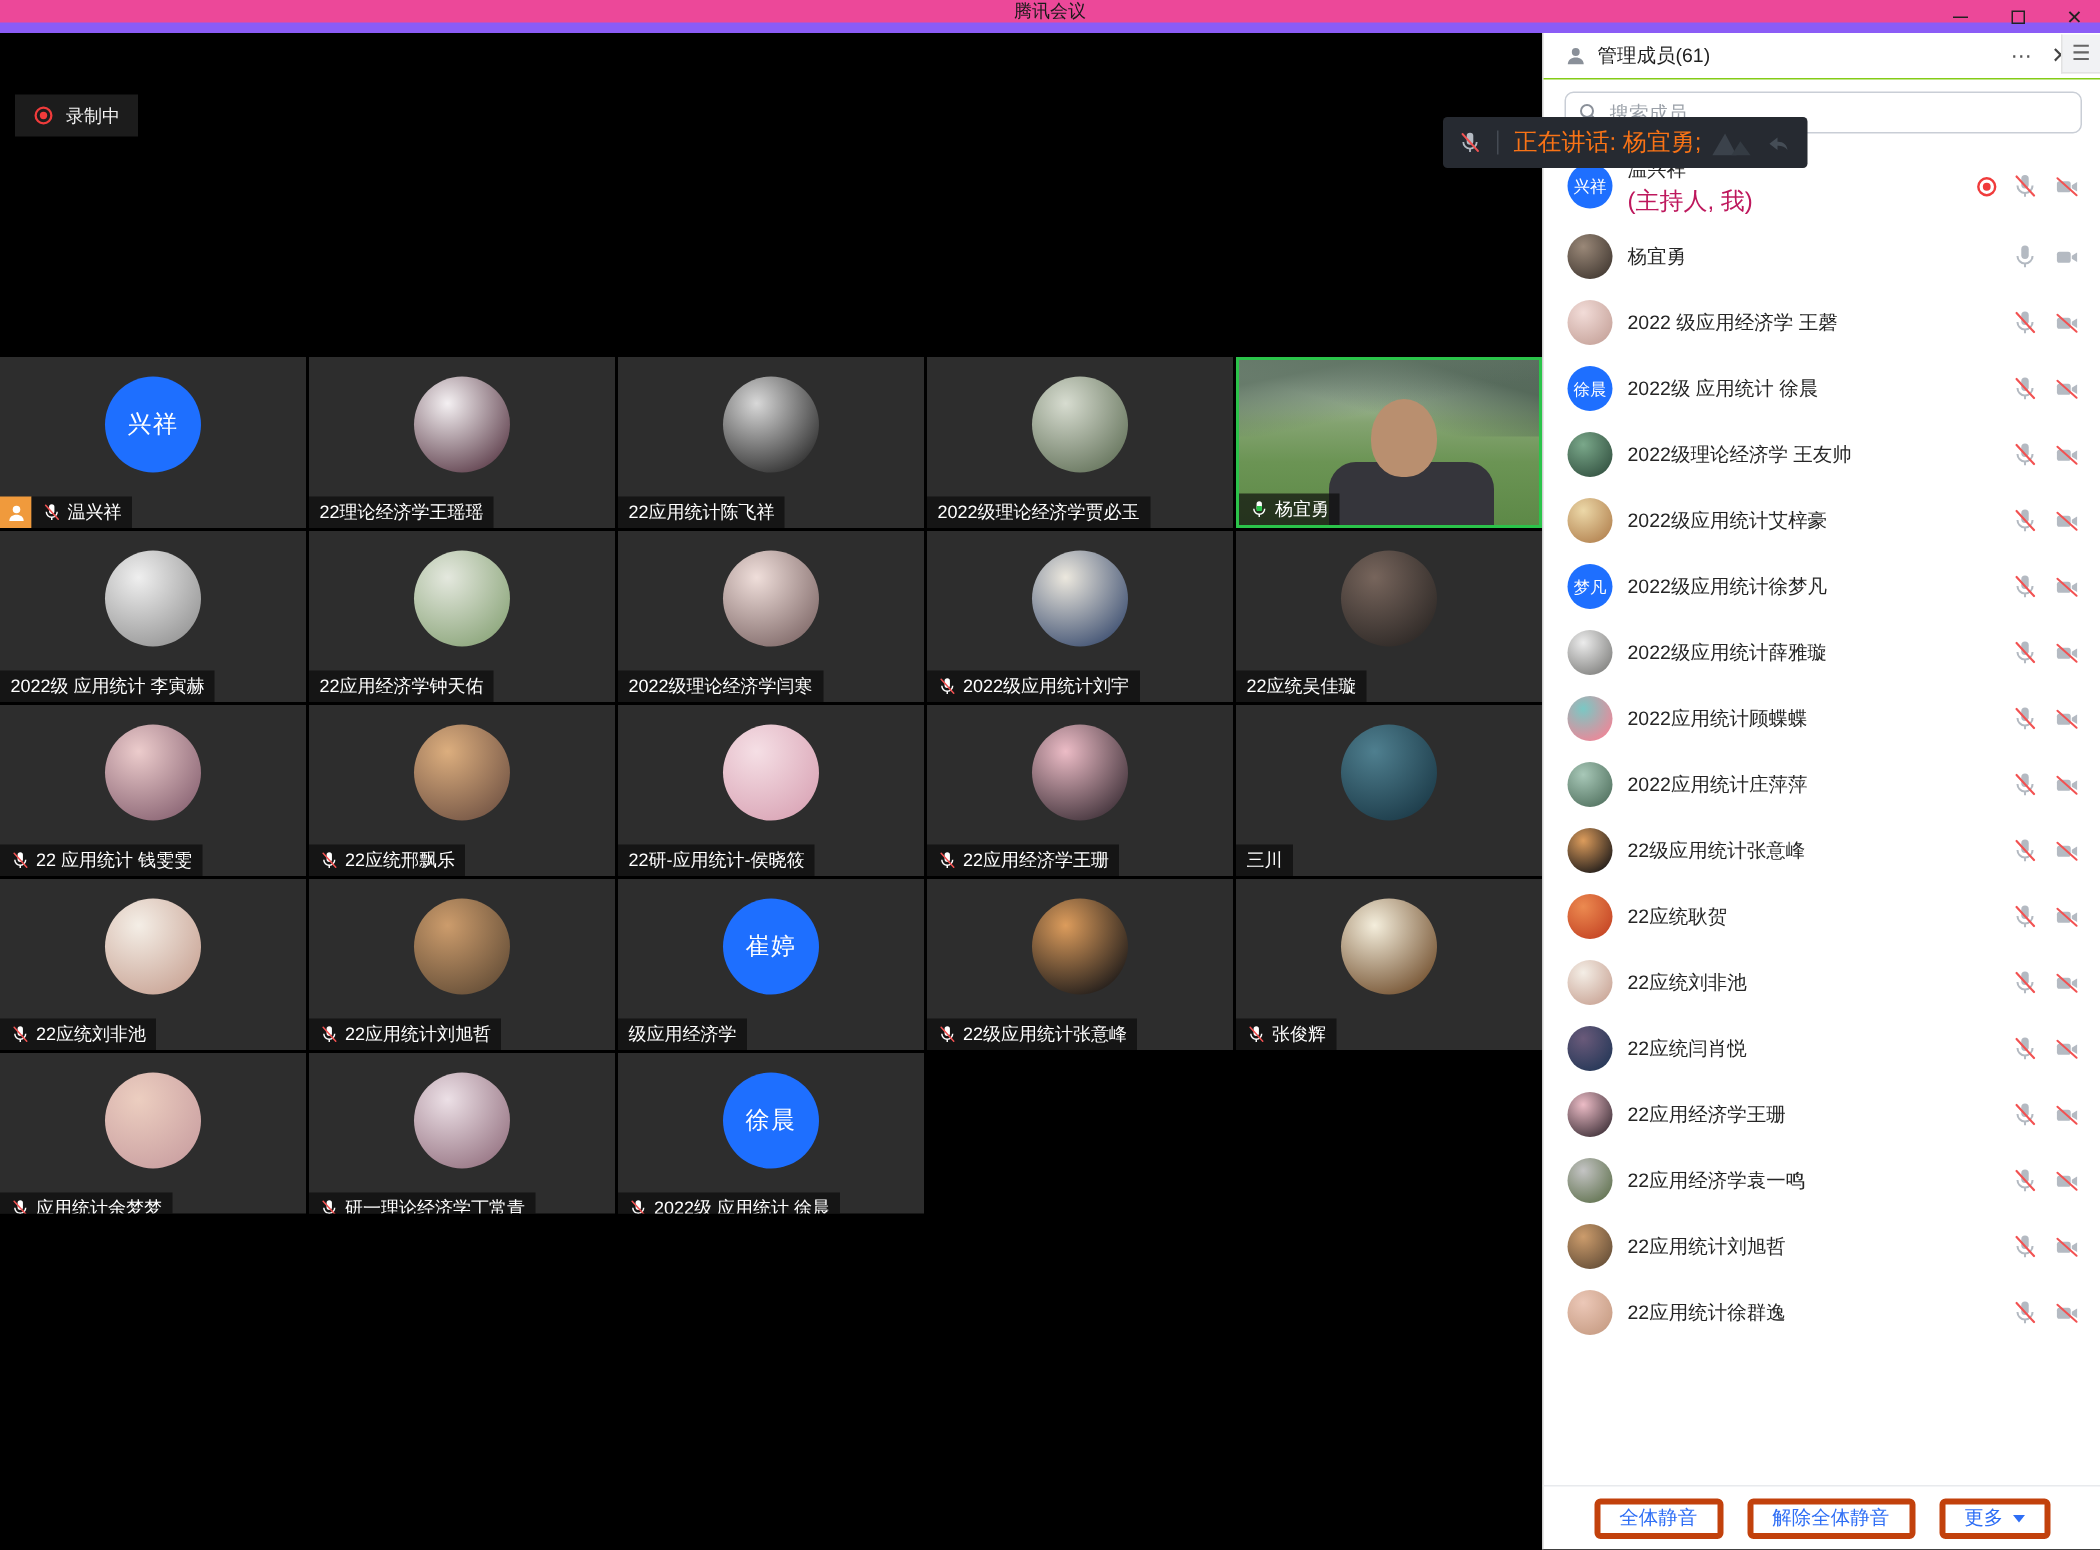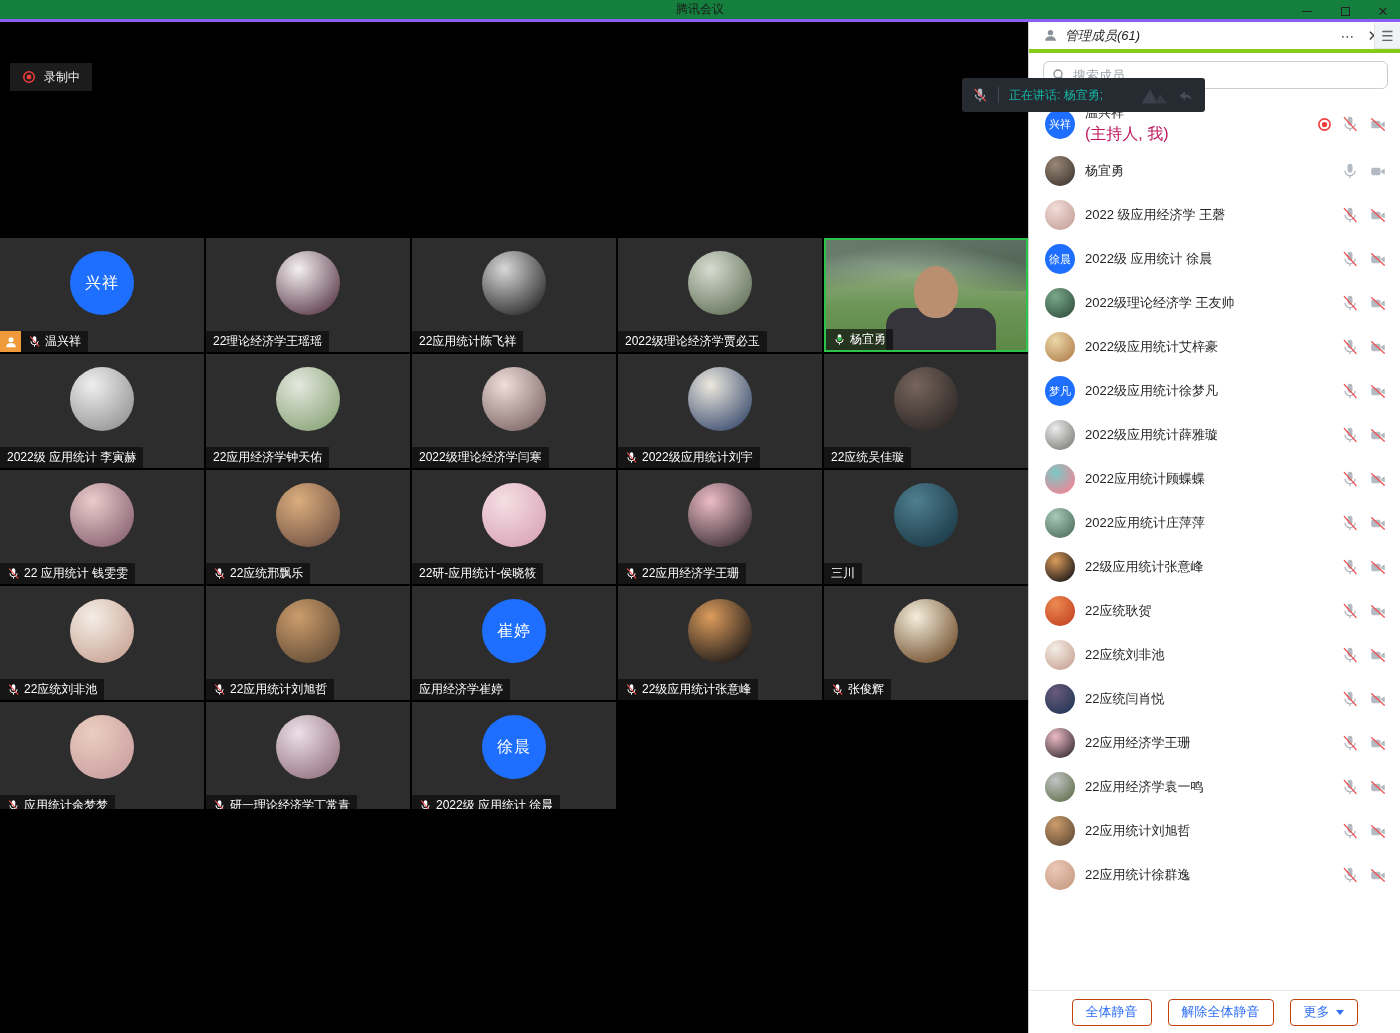--- a/index.html
+++ b/index.html
@@ -1,21 +1,21 @@
 <!DOCTYPE html>
 <html><head>
 <meta charset="utf-8">
 <style>
   * { margin:0; padding:0; box-sizing:border-box; }
   html,body { width:1400px; height:1033px; overflow:hidden; }
   body { font-family:"Liberation Sans","DejaVu Sans",sans-serif; background:#000; position:relative; }
 
   
-  .titlebar { position:absolute; left:0; top:0; width:1400px; height:22px; background:#15803d;
-    display:flex; align-items:center; justify-content:center; border-bottom:3px solid #8b5cf6; }
+  .titlebar { position:absolute; left:0; top:0; width:1400px; height:22px; background:#ec4899;
+    display:flex; align-items:center; justify-content:center; border-bottom:7px solid #8b5cf6; }
   .titlebar .title { font-size:12px; color:#1a1a1a; }
   .win-controls { position:absolute; right:8px; top:0; height:22px; display:flex; align-items:center; gap:20px; }
   .win-btn { width:18px; height:18px; display:flex; align-items:center; justify-content:center; cursor:default; }
   .glyph-min { width:10px; height:0; border-top:1.5px solid #222; display:block; }
   .glyph-max { width:9px; height:9px; border:1.2px solid #222; display:block; }
   .glyph-x { font-size:13px; color:#222; line-height:1; }
 
   
   .main { position:absolute; left:0; top:22px; width:1028px; height:787px; background:#000; overflow:hidden; }
 
@@ -42,27 +42,27 @@
                linear-gradient(196deg, rgba(72,92,78,.85) 22%, rgba(72,92,78,0) 62%); }
   .live-scene .head { position:absolute; left:44%; top:24%; width:44px; height:52px; border-radius:50% 50% 46% 46%; background:#b98f6f; }
   .live-scene .body { position:absolute; left:30%; top:62%; width:110px; height:55px; border-radius:18px 18px 0 0; background:#35353b; }
 
   .layout-icon { position:absolute; left:8px; top:862px; width:18px; height:18px; cursor:pointer; }
 
   
   .toast { position:absolute; left:962px; top:78px; width:243px; height:34px; background:#262a31; border-radius:3px;
     display:flex; align-items:center; padding:0 10px; z-index:40; }
   .toast .divider { width:1px; height:16px; background:#454b54; margin:0 10px; }
-  .toast .toast-text { color:#14b8a6; font-size:12px; flex:1; white-space:nowrap; }
+  .toast .toast-text { color:#f97316; font-size:16px; flex:1; white-space:nowrap; }
   .toast .toast-art { display:flex; align-items:center; gap:2px; }
 
   
   .sidebar { position:absolute; left:1028px; top:22px; width:372px; height:1011px; background:#fff;
     border-left:1px solid #d0d0d0; display:flex; flex-direction:column; }
-  .sb-header { height:31px; display:flex; align-items:center; padding:0 10px 0 14px; border-bottom:4px solid #84cc16; position:relative;font-style:italic; }
+  .sb-header { height:31px; display:flex; align-items:center; padding:0 10px 0 14px; border-bottom:1px solid #84cc16; position:relative; }
   .sb-title { font-size:13px; color:#1f1f1f; margin-left:7px; flex:1; }
   .sb-more { font-size:14px; color:#555; letter-spacing:1px; margin-right:12px; cursor:pointer; }
   .sb-close { font-size:15px; color:#444; margin-right:10px; cursor:pointer; }
   .sb-collapse { width:26px; height:26px; background:#f1f2f4; border-left:1px solid #e2e2e2; border-bottom:1px solid #e2e2e2;
     display:flex; align-items:center; justify-content:center; color:#666; font-size:14px; cursor:pointer; position:absolute; right:0; top:1px; }
   .sb-search { padding:8px 12px 8px 14px; }
   .sb-search .box { position:relative; }
   .sb-search input { width:100%; height:28px; border:1px solid #c9ced6; border-radius:6px; padding:0 8px 0 29px;
     font-size:13px; color:#333; outline:none; font-family:inherit; }
   .sb-search input::placeholder { color:#9aa0a8; }
@@ -70,21 +70,21 @@
   .member-list { flex:1; overflow:hidden; padding-top:2px; }
   .m-row { display:flex; align-items:center; height:44px; padding:0 12px 0 16px; cursor:pointer; }
   .m-row.tall { height:50px; }
   .m-avatar { width:30px; height:30px; border-radius:50%; flex:none; }
   .m-avatar.initials { background:#1e6fff; color:#fff; font-size:11px; display:flex; align-items:center; justify-content:center; }
   .m-texts { flex:1; margin-left:10px; overflow:hidden; }
   .m-name { font-size:13px; color:#262626; white-space:nowrap; overflow:hidden; }
   .m-sub { font-size:16px; color:#be185d; margin-top:2px; }
   .m-icons { display:flex; align-items:center; gap:9px; flex:none; }
   .sb-footer { height:43px; border-top:1px solid #e8eaed; display:flex; align-items:center; justify-content:center; gap:16px; }
-  .sb-btn { height:27px; background:#fff; border:1px solid #c2410c; border-radius:4px; color:#2e6ef5;
+  .sb-btn { height:27px; background:#fff; border:4px solid #c2410c; border-radius:4px; color:#2e6ef5;
     font-size:13px; padding:0 13px; display:flex; align-items:center; gap:6px; cursor:pointer; font-family:inherit; }
   .caret { width:0; height:0; border-left:4px solid transparent; border-right:4px solid transparent; border-top:5px solid #2e6ef5; display:inline-block; }
 
   svg { display:block; }
 </style>
 </head>
 <body>
 
 <div class="titlebar">
   <span class="title">腾讯会议</span>
@@ -267,21 +267,21 @@
             <path d="M5.3 11.5a6.7 6.7 0 0 0 13.4 0" fill="none" stroke="#ffffff" stroke-width="1.8"></path>
             <line x1="12" y1="18.2" x2="12" y2="21.6" stroke="#ffffff" stroke-width="1.8"></line>
             <line x1="4.5" y1="3.5" x2="20" y2="20.5" stroke="#f25252" stroke-width="1.9" stroke-linecap="round"></line>
           </svg>
           <span>22应用统计刘旭哲</span>
         </div>
       </div>
       <div class="tile">
         <div class="tile-avatar initials">崔婷</div>
         <div class="tile-label">
-          <span>应用经济学崔婷</span>
+          <span>级应用经济学</span>
         </div>
       </div>
       <div class="tile">
         <div class="tile-avatar" style="background:radial-gradient(circle at 35% 28%,#dc9c5c 0%,#2c241e 78%);"></div>
         <div class="tile-label">
           <svg width="13" height="13" viewBox="0 0 24 24">
             <rect x="8.7" y="2.2" width="6.6" height="12" rx="3.3" fill="#ffffff"></rect>
             <path d="M5.3 11.5a6.7 6.7 0 0 0 13.4 0" fill="none" stroke="#ffffff" stroke-width="1.8"></path>
             <line x1="12" y1="18.2" x2="12" y2="21.6" stroke="#ffffff" stroke-width="1.8"></line>
             <line x1="4.5" y1="3.5" x2="20" y2="20.5" stroke="#f25252" stroke-width="1.9" stroke-linecap="round"></line>

